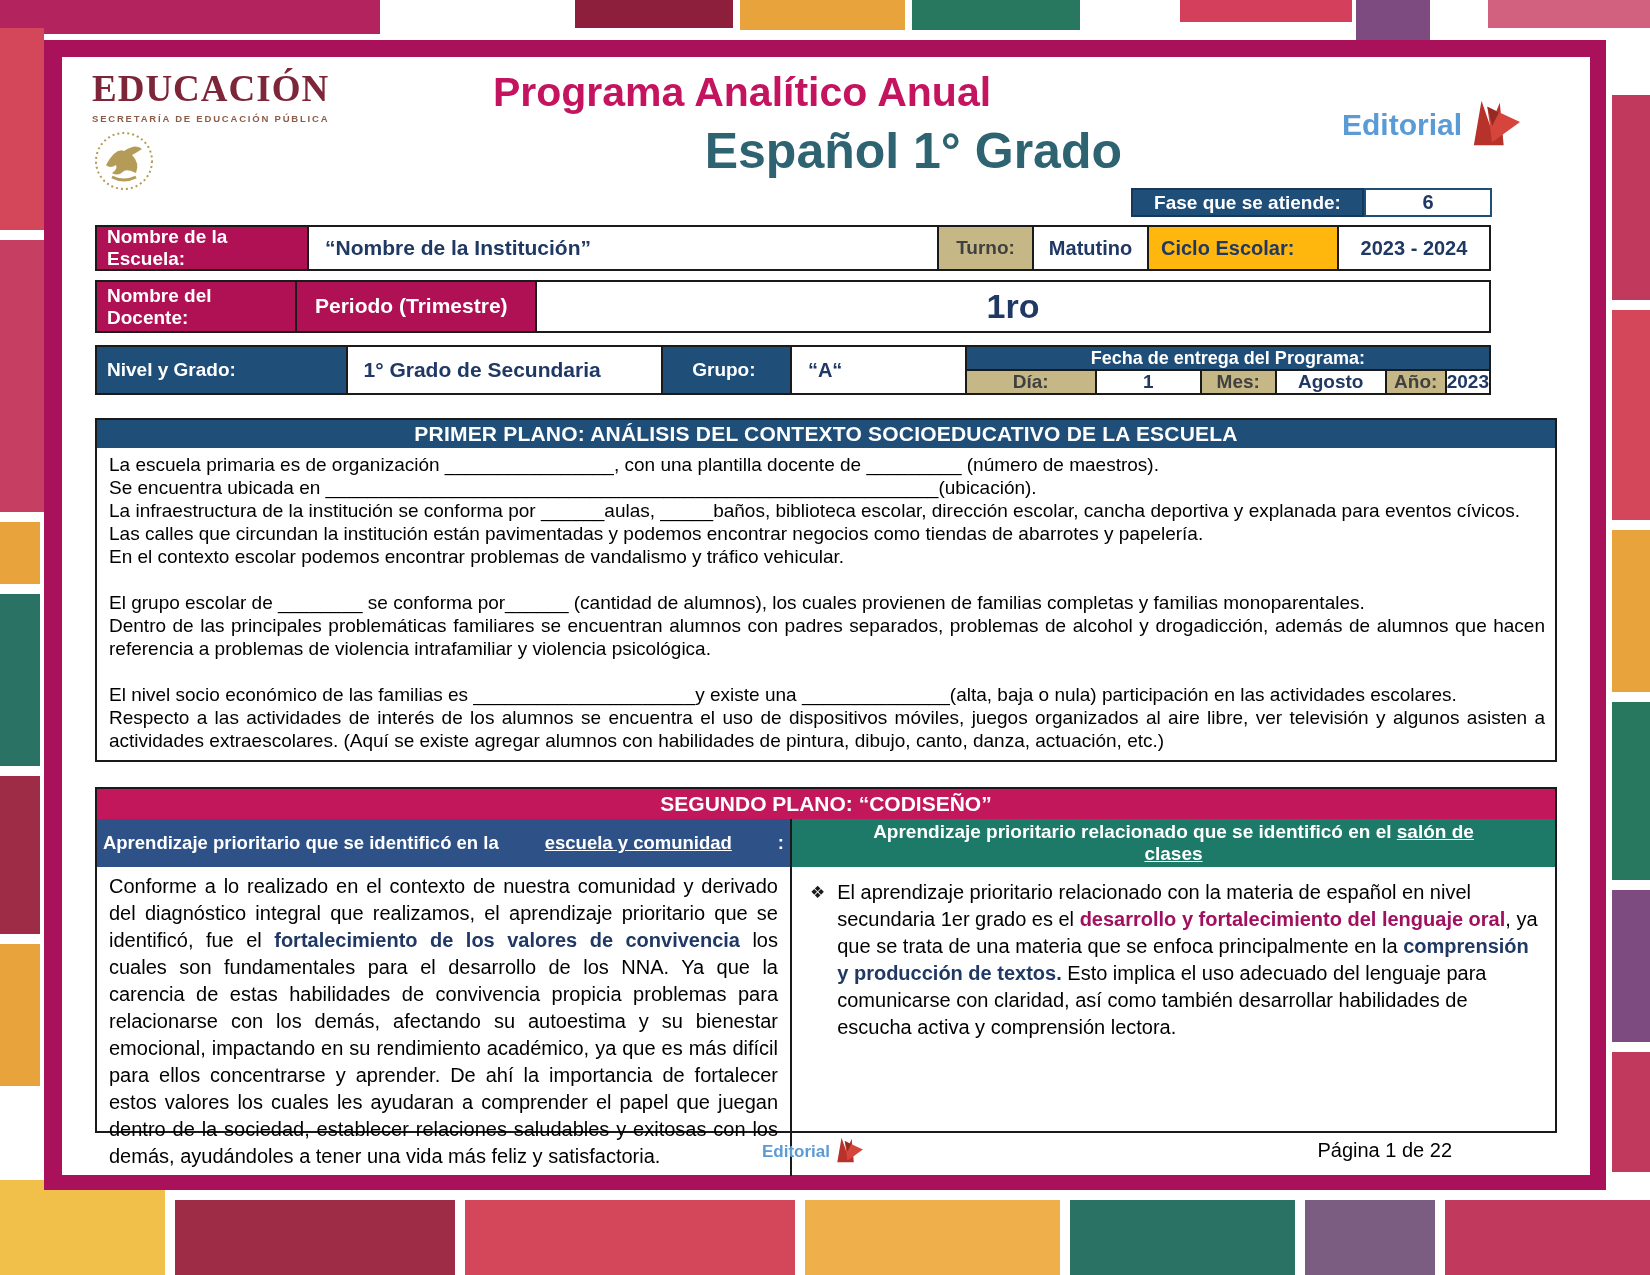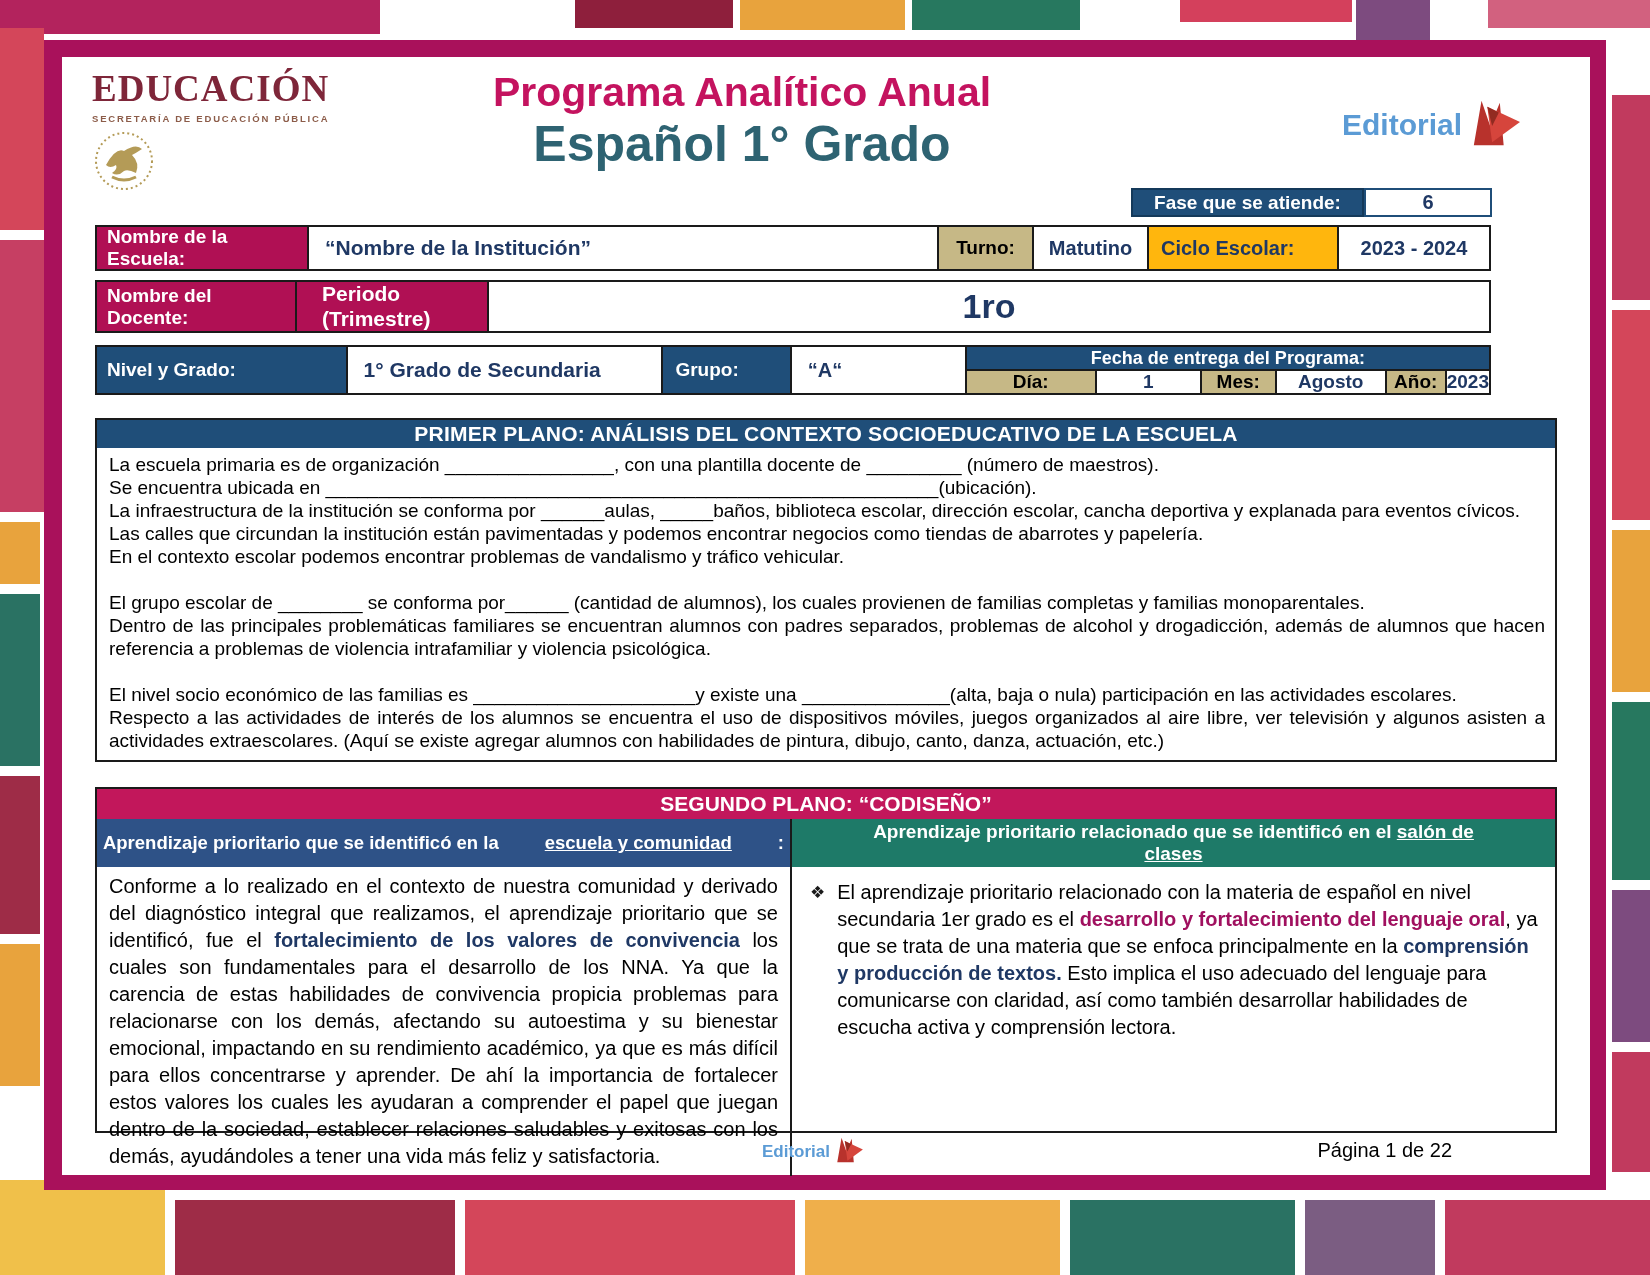--- a/index.html
+++ b/index.html
@@ -15,41 +15,41 @@
   .page > div { position:absolute; }
 
   
   .sep-block { left:30px; top:10px; width:270px; }
   .sep-wordmark { font-family:"Liberation Serif", serif; font-weight:bold; font-size:37px; color:#7E2639; letter-spacing:1px; }
   .sep-sub { font-size:9.5px; font-weight:bold; color:#8C5C49; letter-spacing:1.8px; margin-top:3px; }
   .sep-seal { margin-top:5px; }
 
   .title-block { left:300px; top:14px; width:760px; text-align:center; }
   .title1 { font-size:41px; font-weight:bold; color:#C4135F; line-height:1.05; }
-  .title2 { font-size:50px; font-weight:bold; color:#2E6372; line-height:1.05; margin-top:4px; }
+  .title2 { font-size:50px; font-weight:bold; color:#2E6372; line-height:1.05; margin-top:11px;text-align:right; }
 
   .editorial-logo { left:1280px; top:40px; display:flex; align-items:center; gap:4px; }
   .editorial-text { font-size:30px; font-weight:bold; color:#5B9BD5; }
 
   
   .fase-label { left:1069px; top:131px; width:233px; height:29px; background:#1F4E79; border:2px solid #14395A;
     color:#fff; font-weight:bold; font-size:19px; display:flex; align-items:center; justify-content:center; }
   .fase-value { left:1302px; top:131px; width:128px; height:29px; background:#fff; border:2px solid #1F4E79;
     color:#1F3864; font-weight:bold; font-size:20px; display:flex; align-items:center; justify-content:center; }
 
   
   .row { display:flex; border:2px solid #1a1a1a; background:#fff; }
   .row1 { left:33px; top:168px; width:1396px; height:46px; }
   .row2 { left:33px; top:223px; width:1396px; height:53px; }
   .row3 { left:33px; top:288px; width:1396px; height:50px; }
   .cell { display:flex; align-items:center; border-left:2px solid #1a1a1a; overflow:hidden; }
   .cell:first-child { border-left:none; }
   .c-magenta { background:#B01054; color:#fff; font-weight:bold; font-size:19px; line-height:1.15; padding:2px 10px; }
   .c-blue    { background:#1F4E79; color:#fff; font-weight:bold; font-size:19px; padding:2px 10px; }
-  .c-tan     { background:#C6B886; color:#000000; font-weight:bold; font-size:19px; justify-content:center; }
+  .c-tan     { background:#C6B886; color:#404040; font-weight:bold; font-size:19px; justify-content:center; }
   .c-amber   { background:#FFB60D; color:#1F3864; font-weight:bold; font-size:20px; padding:2px 12px; }
   .c-val     { color:#1F3864; font-weight:bold; font-size:20px; padding:2px 16px; }
   .c-val-center { color:#1F3864; font-weight:bold; font-size:20px; justify-content:center; }
   .c-big { font-size:34px; }
 
   .fecha-block { flex:1; display:flex; flex-direction:column; border-left:2px solid #1a1a1a; }
   .fecha-header { height:23px; background:#1F4E79; color:#fff; font-weight:bold; font-size:18px;
     display:flex; align-items:center; justify-content:center; }
   .fecha-sub { flex:1; display:flex; border-top:2px solid #1a1a1a; }
   .fecha-sub .cell { font-size:19px; }
@@ -156,28 +156,28 @@
       <div class="cell c-magenta" style="width:210px">Nombre de la Escuela:</div>
       <div class="cell c-val" style="width:630px;font-size:21px">“Nombre de la Institución”</div>
       <div class="cell c-tan" style="width:95px">Turno:</div>
       <div class="cell c-val-center" style="width:115px">Matutino</div>
       <div class="cell c-amber" style="width:190px">Ciclo Escolar:</div>
       <div class="cell c-val-center" style="flex:1">2023 - 2024</div>
     </div>
 
     <div class="row row2">
       <div class="cell c-magenta" style="width:198px">Nombre del Docente:</div>
-      <div class="cell c-magenta" style="width:192px;font-size:21px;padding-left:25px">Periodo (Trimestre)</div>
+      <div class="cell c-magenta" style="width:240px;font-size:21px;padding-left:18px">Periodo (Trimestre)</div>
       <div class="cell c-val-center c-big" style="flex:1">1ro</div>
     </div>
 
     <div class="row row3">
       <div class="cell c-blue" style="width:252px">Nivel y Grado:</div>
       <div class="cell c-val" style="width:320px;font-size:21px">1° Grado de Secundaria</div>
-      <div class="cell c-blue" style="width:130px;padding-left:12px">Grupo:</div>
+      <div class="cell c-blue" style="width:130px;padding-left:29px">Grupo:</div>
       <div class="cell c-val" style="width:177px">“A“</div>
       <div class="fecha-block">
         <div class="fecha-header">Fecha de entrega del Programa:</div>
         <div class="fecha-sub">
           <div class="cell c-tan" style="width:128px">Día:</div>
           <div class="cell c-val-center" style="width:105px;font-size:19px">1</div>
           <div class="cell c-tan" style="width:75px">Mes:</div>
           <div class="cell c-val-center" style="width:110px;font-size:19px">Agosto</div>
           <div class="cell c-tan" style="width:60px">Año:</div>
           <div class="cell c-val-center" style="flex:1;font-size:19px">2023</div>

